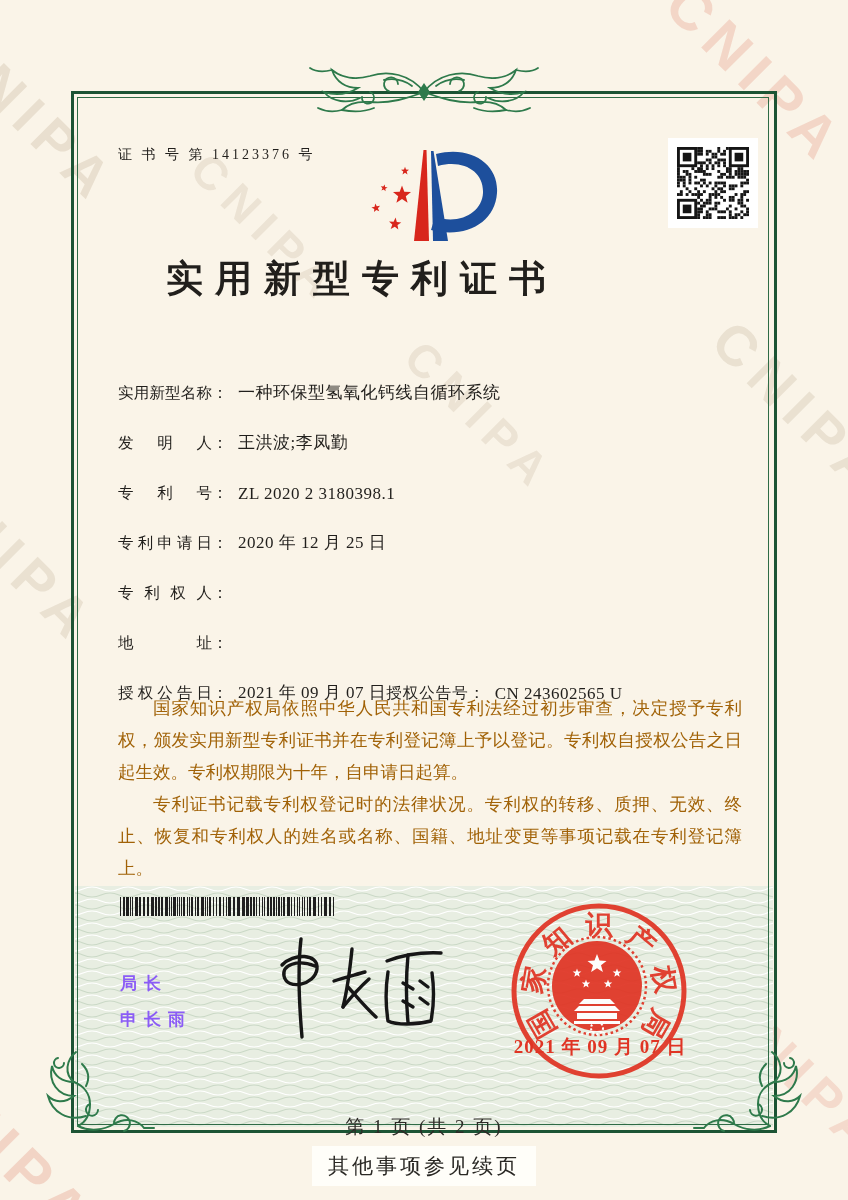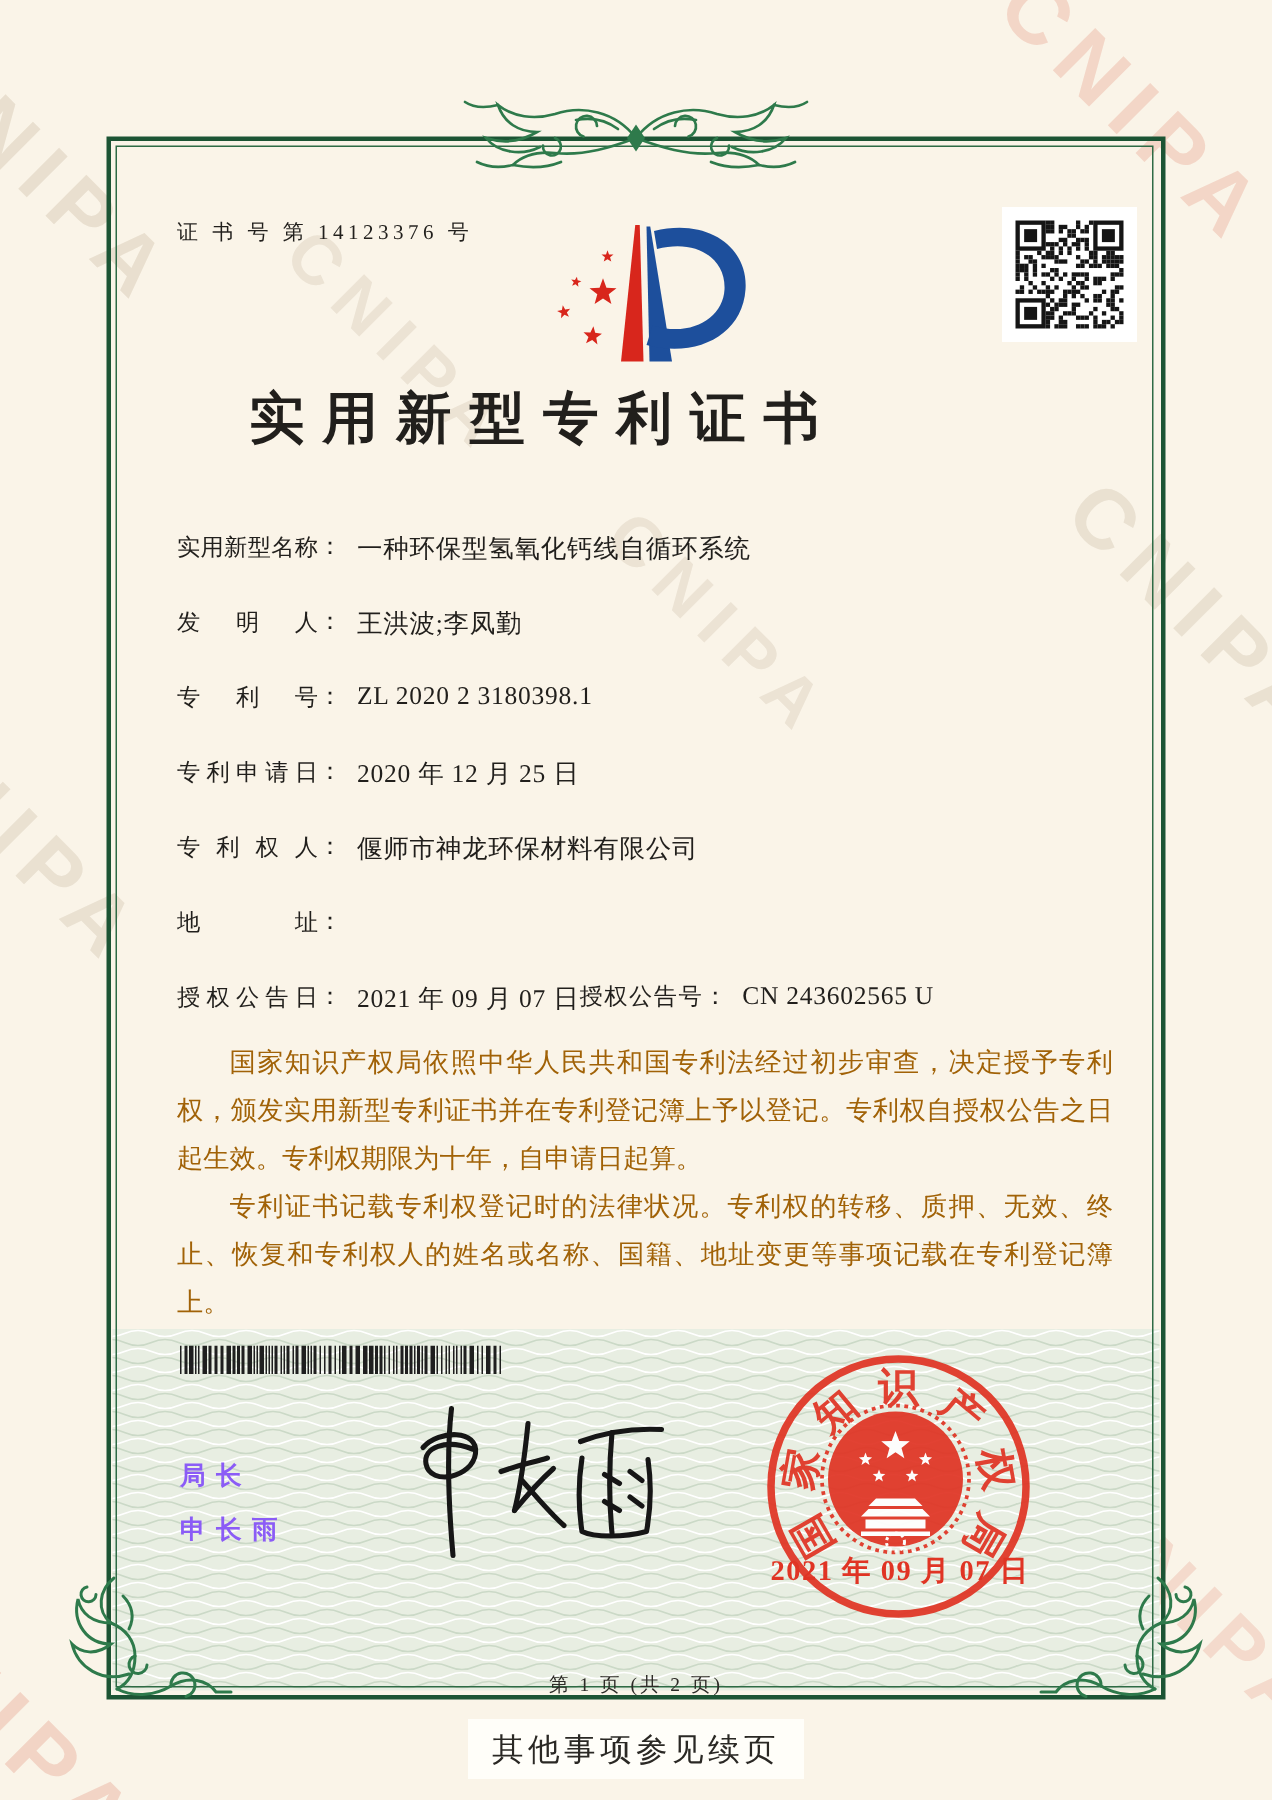--- a/index.html
+++ b/index.html
@@ -17,38 +17,38 @@
   .orn{position:absolute;z-index:3;}
   
   .band{position:absolute;left:75px;top:886px;width:698px;height:241px;background:#e8eee2;z-index:2;}
   
   .cert-no{position:absolute;left:118px;top:146px;font-size:14px;letter-spacing:3px;z-index:4;}
   .logo{position:absolute;left:352px;top:138px;z-index:4;}
   .qr{position:absolute;left:668px;top:138px;z-index:4;}
   .doc-title{position:absolute;left:0;top:254px;width:712px;text-align:center;font-size:37px;
              font-weight:700;letter-spacing:12px;text-indent:12px;z-index:4;}
   .fields{position:absolute;left:118px;top:354px;width:640px;z-index:4;}
-  .frow{height:50px;display:flex;align-items:flex-start;font-size:17px;white-space:nowrap;}
+  .frow{height:50px;display:flex;align-items:flex-end;font-size:17px;white-space:nowrap;}
   .flabel{display:inline-block;width:94px;font-size:15.5px;text-align:justify;text-align-last:justify;
           padding-top:1px;}
   .fcolon{display:inline-block;margin-right:10px;font-size:16px;}
   .fvalue{display:inline-block;letter-spacing:0.5px;}
   .flabel2{display:inline-block;font-size:15.5px;letter-spacing:1px;}
   .paras{position:absolute;left:118px;top:692px;width:624px;z-index:4;}
   .paras p{margin:0;font-size:17.5px;line-height:32px;text-align:justify;text-indent:2em;color:#a16207;}
   .barcode{position:absolute;left:120px;top:897px;z-index:4;}
   .director{position:absolute;left:120px;z-index:4;font-family:"Liberation Sans","DejaVu Sans",sans-serif;
             font-size:17px;letter-spacing:7px;color:#8b5cf6;font-weight:bold;}
   .dir-title{top:972px;}
   .dir-name{top:1008px;}
   .signature{position:absolute;left:255px;top:925px;z-index:5;}
   .seal{position:absolute;left:504px;top:896px;z-index:5;opacity:.93;}
   .seal-date{position:absolute;left:505px;top:1034px;width:190px;text-align:center;z-index:6;
              font-size:19px;font-weight:700;color:#e03424;letter-spacing:1px;white-space:nowrap;}
-  .page-info{position:absolute;left:0;top:1114px;width:848px;text-align:center;font-size:13px;
+  .page-info{position:absolute;left:0;top:1114px;width:848px;text-align:center;font-size:19px;
              letter-spacing:2px;z-index:4;color:#2c2a26;}
   .cont-note{position:absolute;left:50%;transform:translateX(-50%);top:1146px;background:#fffef9;
              padding:6px 16px;font-size:21px;letter-spacing:3px;z-index:4;color:#2a2824;}
 </style>
 </head>
 <body>
 
 <div id="page">
 
   <div class="wm" style="left:-25px;top:15px;font-size:56px;color:rgba(172,150,120,0.22);">CNIPA</div>
@@ -412,21 +412,20 @@
         <span class="fvalue">ZL 2020 2 3180398.1</span>
       </div>
       <div class="frow">
         <span class="flabel">专利申请日</span>
         <span class="fcolon">：</span>
         <span class="fvalue">2020 年 12 月 25 日</span>
       </div>
       <div class="frow">
         <span class="flabel">专利权人</span>
         <span class="fcolon">：</span>
-        <span class="fvalue">偃师市神龙环保材料有限公司</span>
       </div>
       <div class="frow">
         <span class="flabel">地址</span>
         <span class="fcolon">：</span>
       </div>
       <div class="frow">
         <span class="flabel">授权公告日</span>
         <span class="fcolon">：</span>
         <span class="fvalue">2021 年 09 月 07 日</span>
         <span class="flabel2">授权公告号</span>

